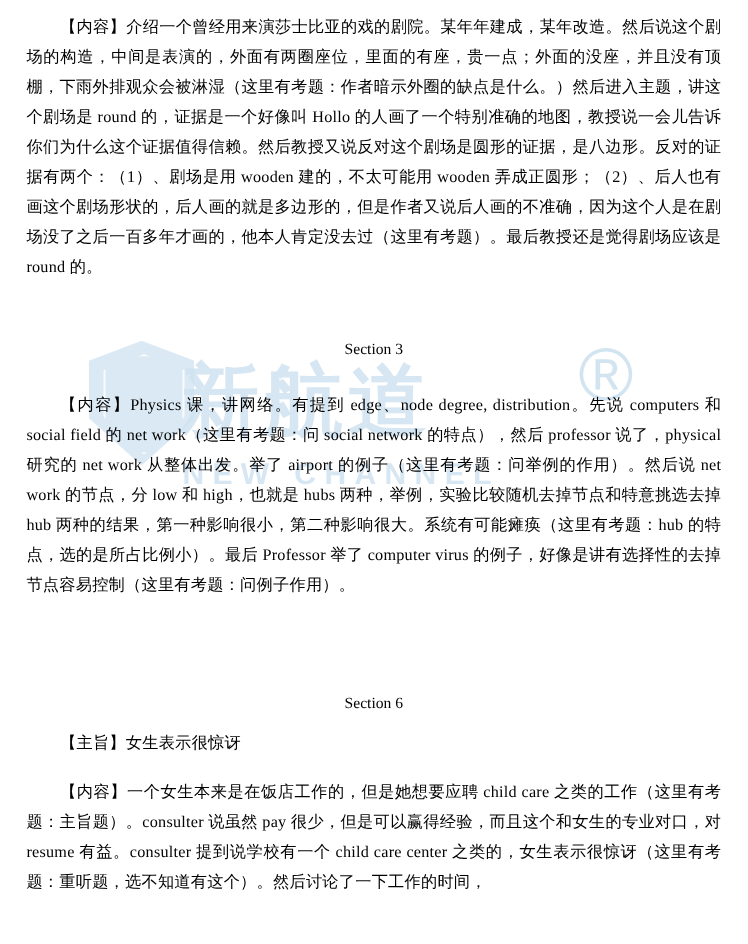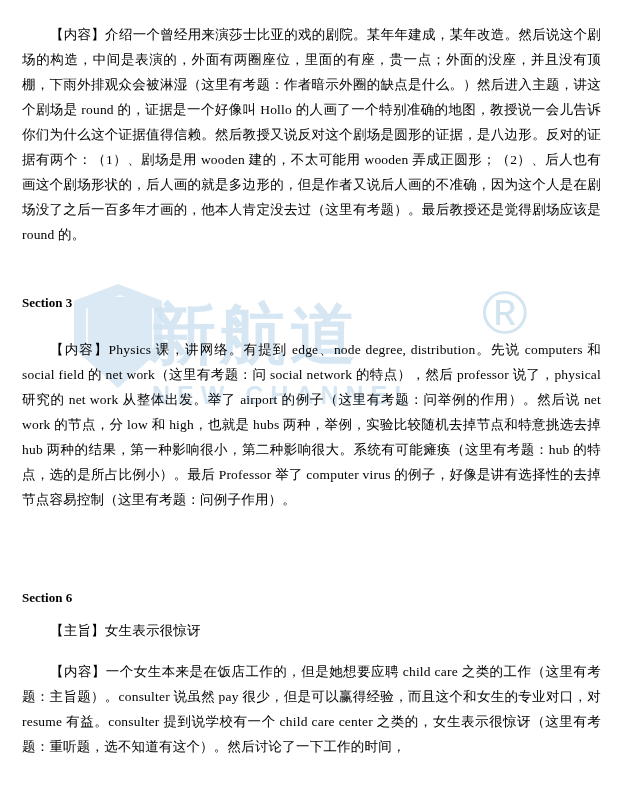--- a/index.html
+++ b/index.html
@@ -82,40 +82,40 @@
     top: 14px;
     font-family: "Liberation Sans", sans-serif;
     font-size: 62px;
     color: #cfe2f0;
     opacity: 0.9;
     line-height: 1;
   }
   .content {
     position: relative;
     z-index: 2;
-    margin-top: 12px;
   }
   p.para {
     margin: 0 0 2px 0;
     font-size: 13.5px;
     line-height: 25px;
     text-align: justify;
     text-justify: inter-ideograph;
     letter-spacing: 0.2px;
   }
   p.indent {
     text-indent: 28px;
   }
   .sec-head {
     font-family: "Liberation Serif", serif;
     font-size: 13px;
-    font-weight: bold;
+    font-weight: normal;
     margin: 0;
     padding: 0;
     line-height: 20px;
+    text-align: center;
   }
   .spacer-lg { height: 44px; }
   .spacer-md { height: 30px; }
   .spacer-sm { height: 14px; }
   .gap-after-head { height: 10px; }
 </style>
 </head>
 <body>
 
 <div class="page">

